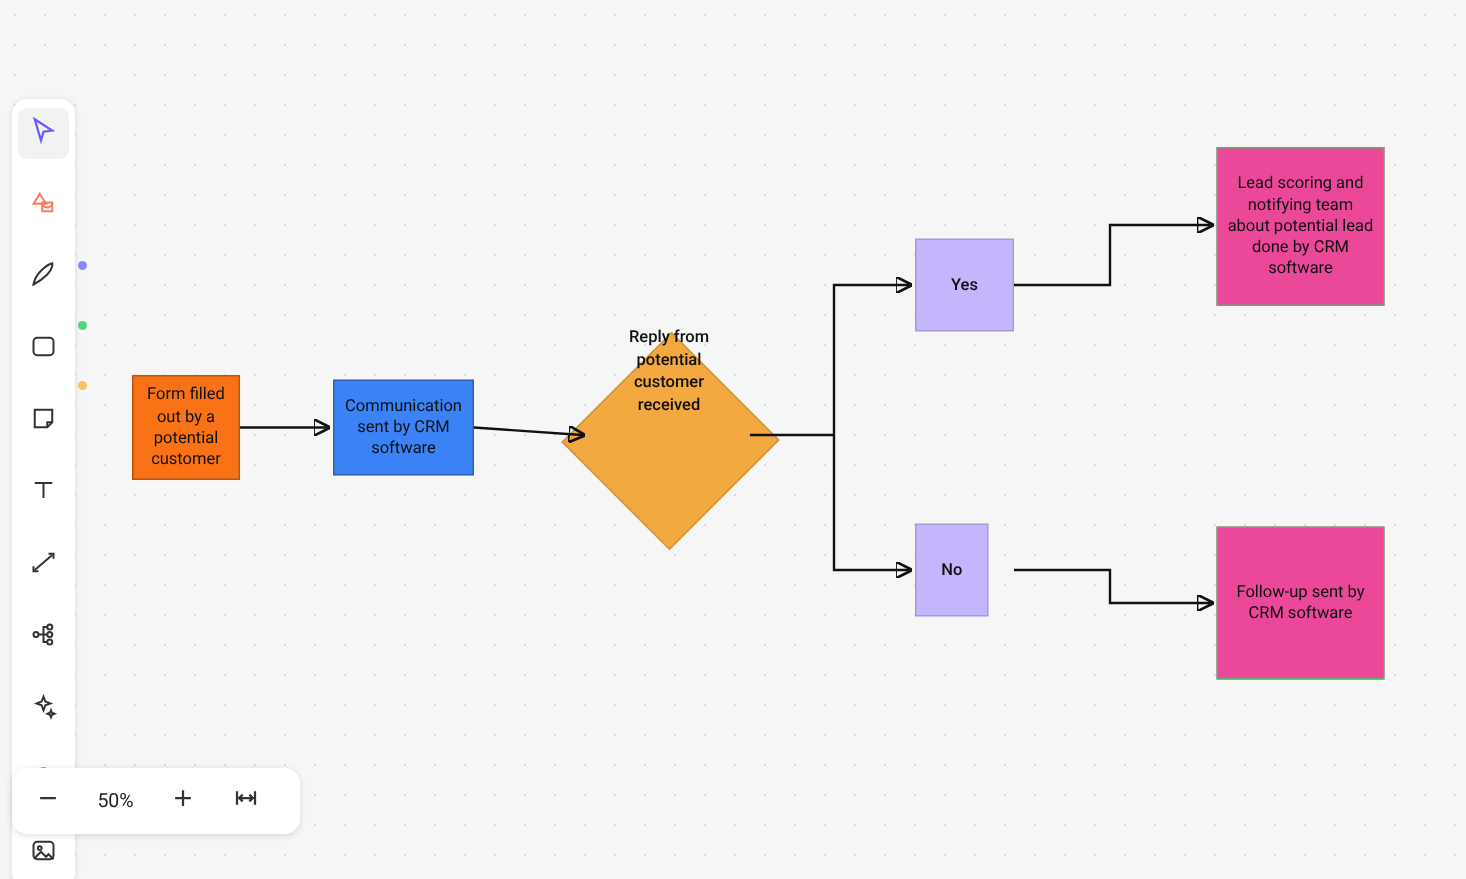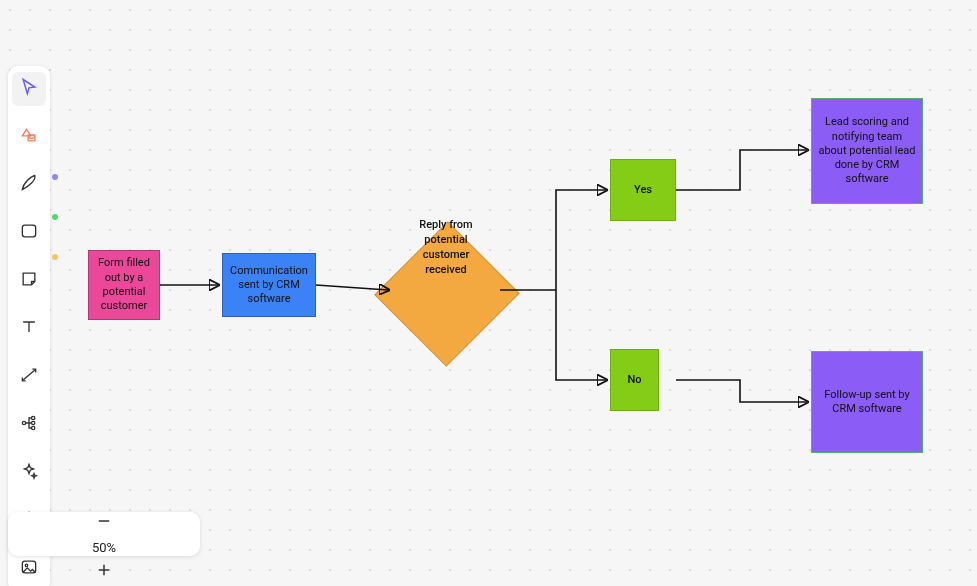--- a/index.html
+++ b/index.html
@@ -42,41 +42,40 @@
   
   .zoombar {
     position:absolute; left:8px; bottom:30px;
     height:44px; width:180px;
     background:#ffffff; border-radius:10px;
     box-shadow:0 1px 4px rgba(0,0,0,.12);
     display:flex; align-items:center;
     padding:0 6px;
     gap:6px;
     z-index:20;
-    flex-direction:column;
   }
   .zoom-btn { width:36px; height:36px; display:flex; align-items:center; justify-content:center; border-radius:6px; cursor:pointer; color:#333; }
   .zoom-btn svg { width:18px; height:18px; stroke:currentColor; }
   .zoom-pct { flex:0 0 auto; font-size:13px; color:#202020; width:42px; text-align:center; }
 
   
   .node {
     position:absolute;
     display:flex; align-items:center; justify-content:center;
     text-align:center;
     font-size:11px; color:#111;
     padding:6px;
     line-height:1.3;
     box-sizing:border-box;
     border:1px solid rgba(0,0,0,.25);
   }
-  .node.green { background:#ec4899; }
+  .node.green { background:#f97316; }
   .node.yellow { background:#3b82f6; }
-  .node.red { background:#84cc16; border-color:rgba(0,0,0,.15); }
-  .node.green2 { background:#8b5cf6; border-color:#4fb463; }
+  .node.red { background:#c4b5fd; border-color:rgba(0,0,0,.15); }
+  .node.green2 { background:#ec4899; border-color:#4fb463; }
   .diamond-wrap {
     position:absolute;
     width:100px; height:150px;
     display:flex; align-items:flex-start; justify-content:center;
   }
   .diamond-shape {
     position:absolute;
     left:0; top:25px;
     width:100px; height:100px;
     background:#f3a940;

